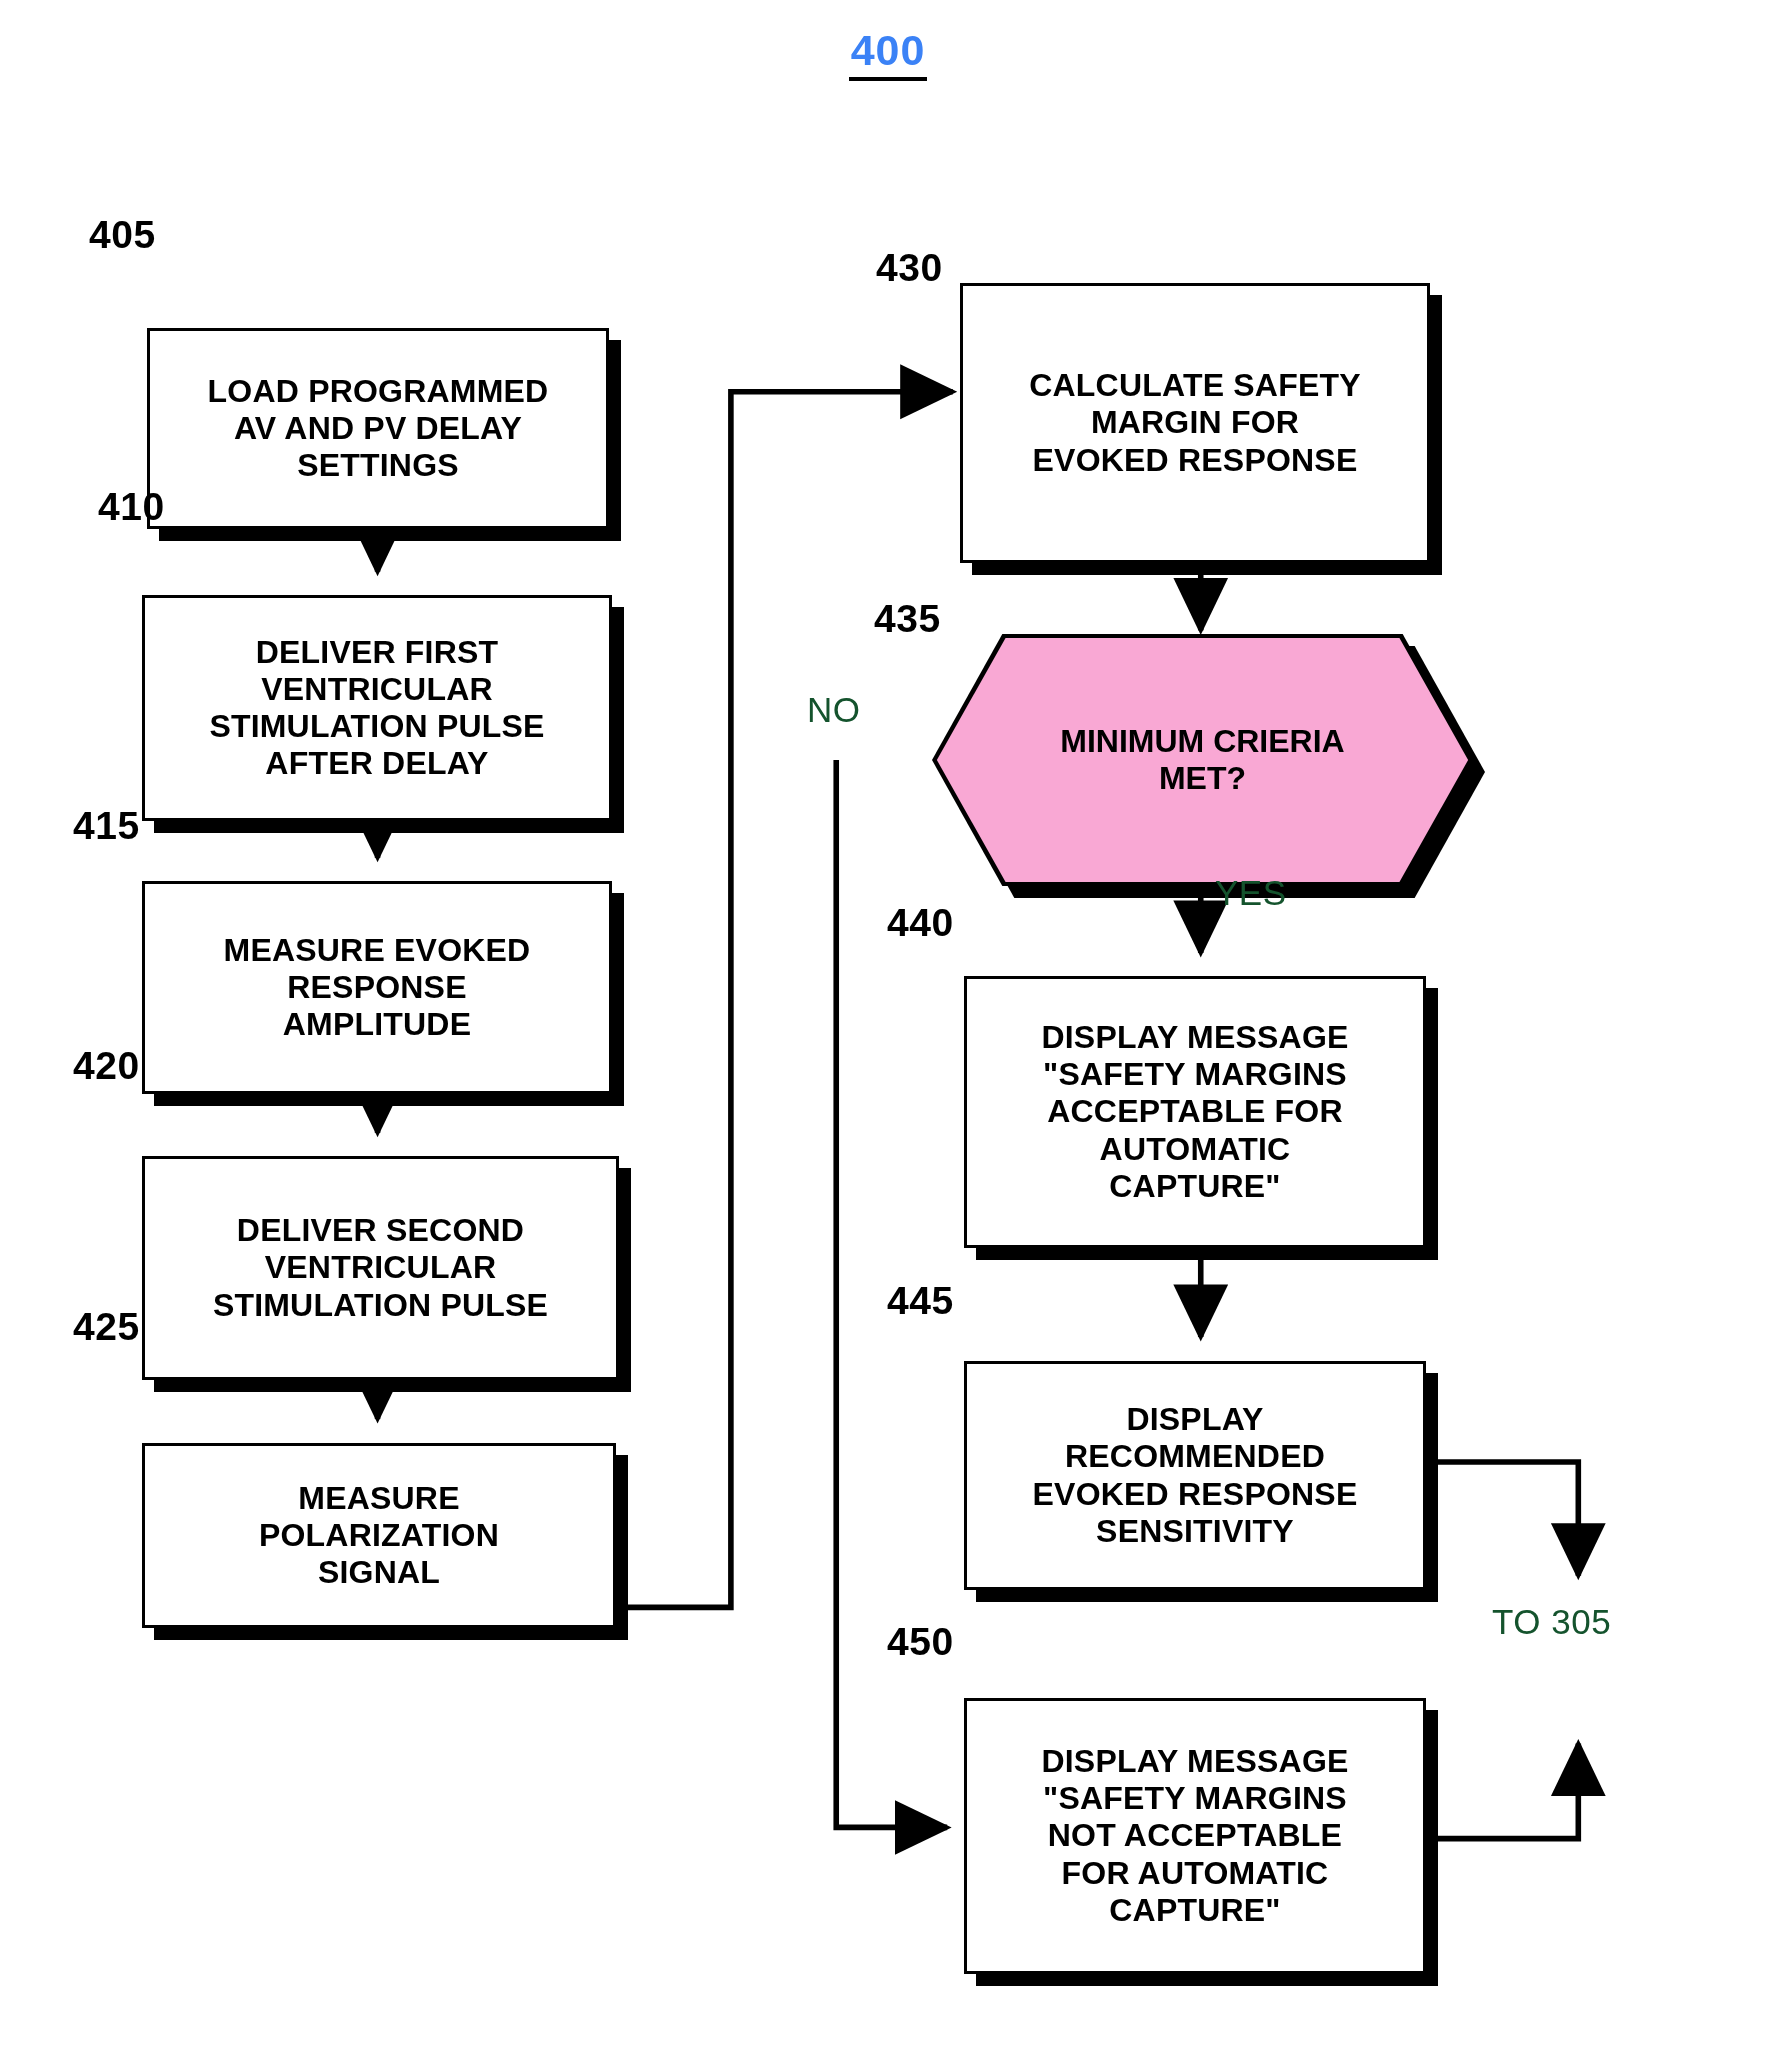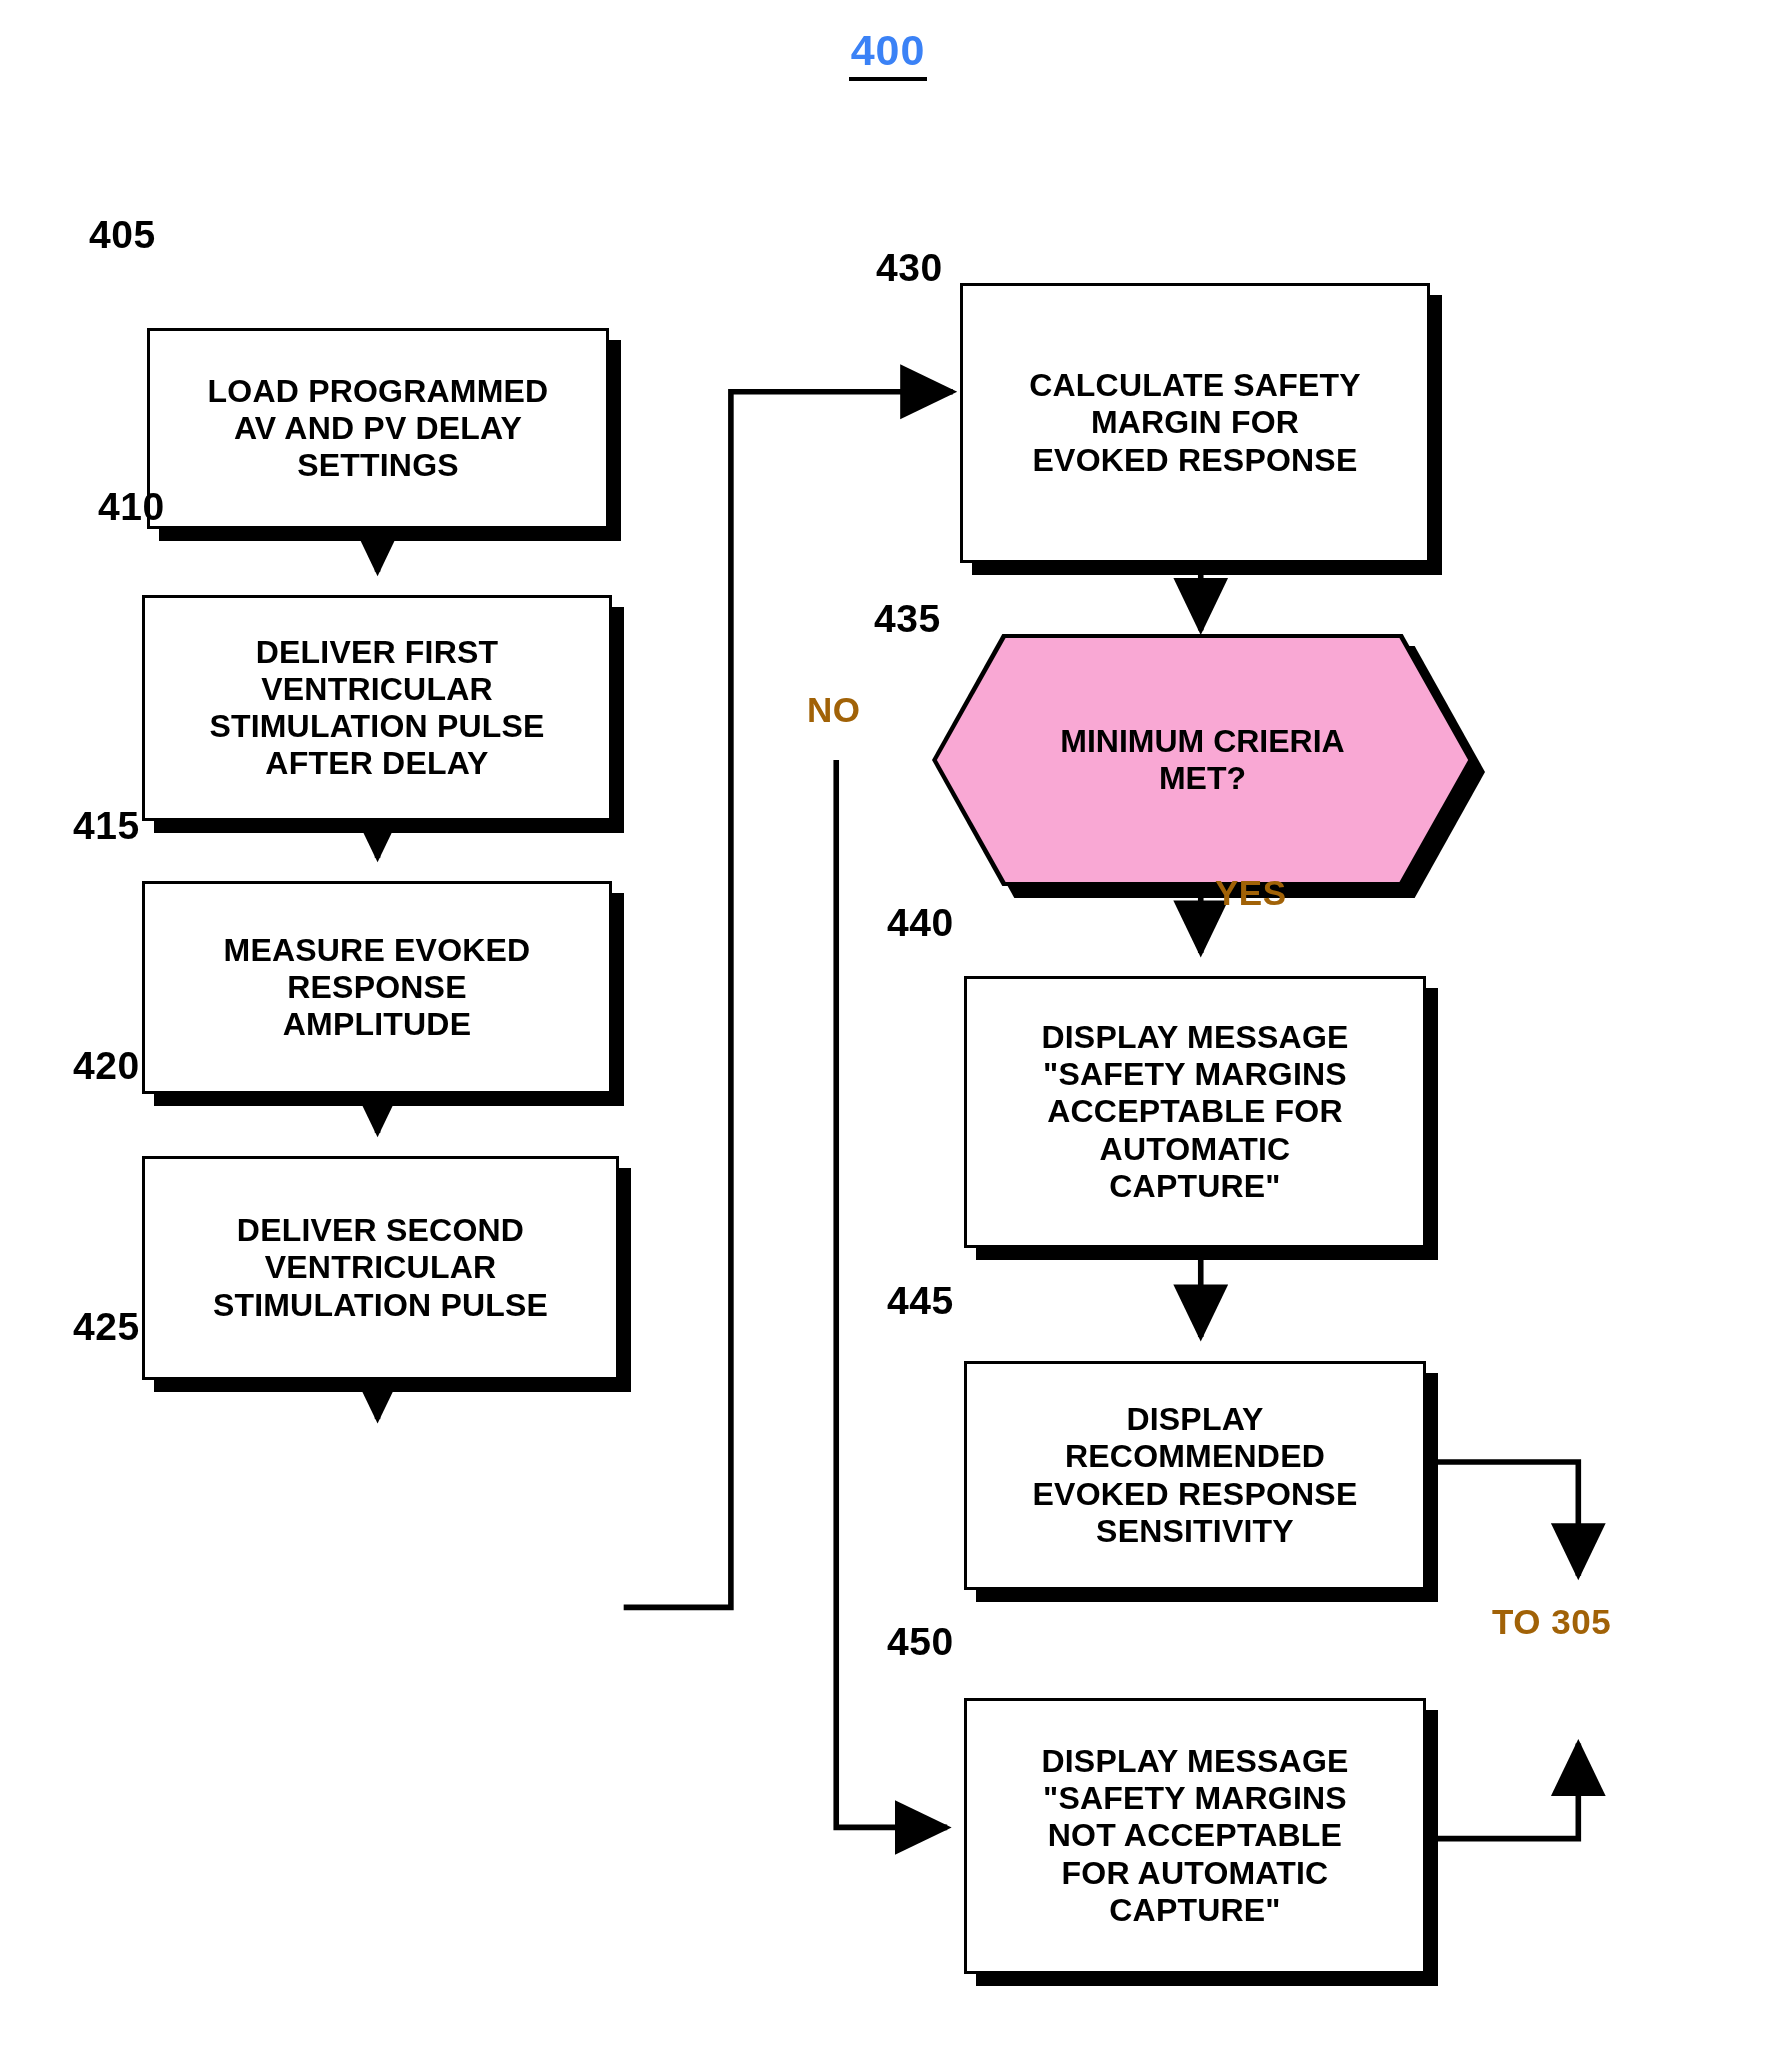--- a/index.html
+++ b/index.html
@@ -105,22 +105,22 @@
     position: absolute;
     font-size: 39px;
     font-weight: bold;
     color: #000;
     letter-spacing: 0.5px;
   }
   
   .edge-label {
     position: absolute;
     font-size: 35px;
-    font-weight: bold;
-    color: #a16207;
+    font-weight: normal;
+    color: #14532d;
     letter-spacing: 0.5px;
   }
 </style>
 </head>
 <body>
 
 <div id="page">
 
   <svg id="svg-layer" viewBox="0 0 1919 2220">
     <defs>
@@ -171,20 +171,23 @@
   <div class="node" style="left:142px; top:861px; width:470px; height:213px;">MEASURE EVOKED
 RESPONSE
 AMPLITUDE</div>
 
   <div class="ref" style="left:73px; top:1044px;">420</div>
   <div class="node" style="left:142px; top:1136px; width:477px; height:224px;">DELIVER SECOND
 VENTRICULAR
 STIMULATION PULSE</div>
 
   <div class="ref" style="left:73px; top:1305px;">425</div>
+  <div class="node" style="left:142px; top:1423px; width:474px; height:185px;">MEASURE
+POLARIZATION
+SIGNAL</div>
 
   <div class="ref" style="left:876px; top:246px;">430</div>
   <div class="node" style="left:960px; top:263px; width:470px; height:280px;">CALCULATE SAFETY
 MARGIN FOR
 EVOKED RESPONSE</div>
 
   <div class="ref" style="left:874px; top:597px;">435</div>
   <div class="decision-wrap" style="left:932px; top:634px; width:541px; height:252px;">
     <div class="decision-shadow"></div>
     <div class="decision-body"></div>

